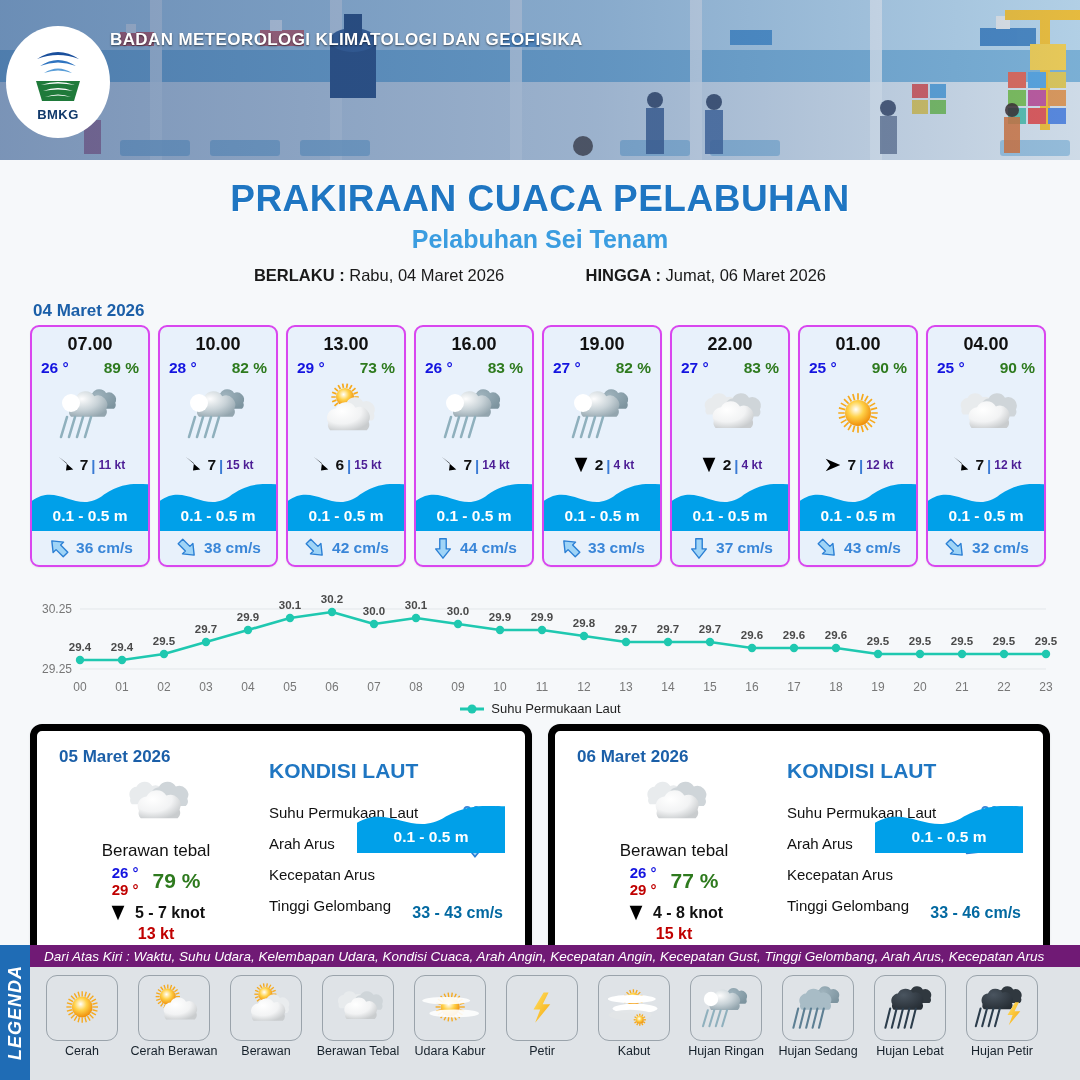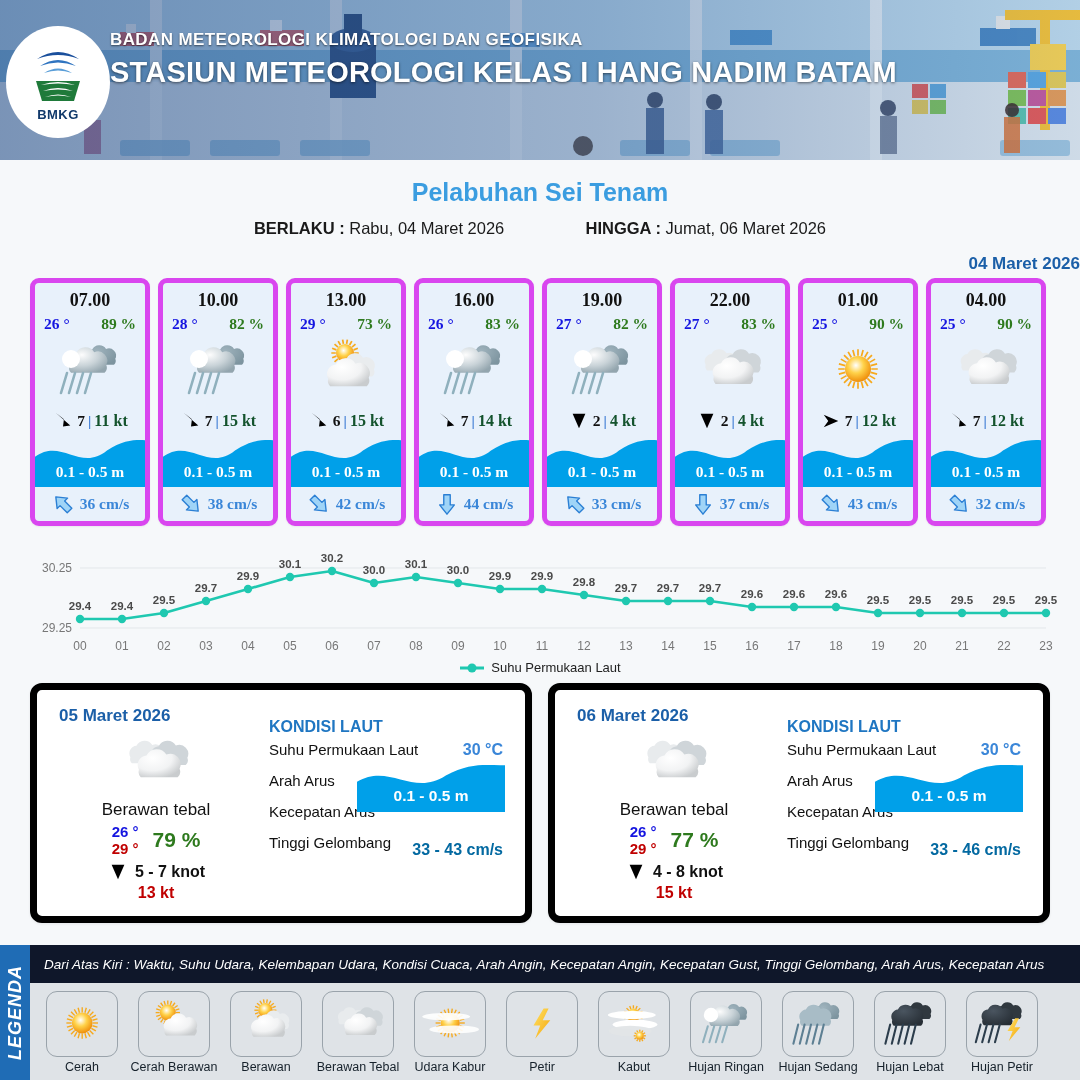--- a/index.html
+++ b/index.html
@@ -48,41 +48,40 @@
     font-size:37px; font-weight:bold; color:#1f76c2; letter-spacing:.5px;
     text-shadow:1px 1px 0 #fff;
   }
   .t-sub { font-size:25px; font-weight:bold; color:#3b9de0; margin-top:5px; }
   .t-valid { margin-top:12px; font-size:16.5px; color:#1a1a1a; }
   .t-valid .lbl { font-weight:bold; }
   .t-valid .gap { display:inline-block; width:72px; }
 
   
   .date-label {
-    margin:16px 0 4px 33px; font-size:17px; font-weight:bold; color:#1b5fa8;text-align:right;
+    margin:16px 0 4px 33px; font-size:17px; font-weight:bold; color:#1b5fa8;
   }
 
   
   .cards { display:flex; gap:8px; padding:0 30px; }
   .card {
-    width:120px; background:#e8f1fb; border:5px solid #d946ef;
+    width:120px; background:#e8f1fb; border:2px solid #d946ef;
     border-radius:9px; overflow:hidden; position:relative;
     box-shadow:0 1px 2px rgba(0,0,0,.06);
-    font-family:Liberation Serif, serif;
   }
   .c-time { text-align:center; font-size:18px; font-weight:bold; color:#111; padding-top:7px; }
   .c-row { display:flex; justify-content:space-between; padding:4px 9px 0; }
   .c-temp { font-size:15.5px; font-weight:bold; color:#1414e0; }
   .c-hum  { font-size:15.5px; font-weight:bold; color:#2e7a1e; }
   .c-icon { height:74px; display:flex; align-items:center; justify-content:center; }
   .c-wind { display:flex; align-items:center; justify-content:center; gap:3px; height:28px; }
   .w-arrow { width:22px; height:20px; }
   .w-deg { font-size:15.5px; font-weight:bold; color:#111; }
   .w-bar { color:#3a7ad4; font-weight:bold; font-size:15px; }
-  .w-kt { font-size:16px; font-weight:bold; color:#14532d; }
+  .w-kt { font-size:12px; font-weight:bold; color:#4c1d95; }
   .c-wave { position:relative; height:52px; }
   .c-wave svg { position:absolute; left:0; top:0; }
   .c-wave span {
     position:absolute; left:0; right:0; bottom:6px; text-align:center;
     font-size:15.5px; font-weight:bold; color:#fff;
   }
   .c-cur { display:flex; align-items:center; justify-content:center; gap:5px; height:34px; }
   .c-cur .cs { font-size:15.5px; font-weight:bold; color:#3a86d8; }
 
   
@@ -105,21 +104,21 @@
   .d-cond { font-size:17px; color:#111; margin-top:8px; }
   .d-temps { display:flex; align-items:center; justify-content:center; gap:14px; margin-top:3px; }
   .d-tcol { text-align:left; }
   .d-tmin { font-size:15px; font-weight:bold; color:#1414e0; }
   .d-tmax { font-size:15px; font-weight:bold; color:#c00000; }
   .d-hum { font-size:21px; font-weight:bold; color:#2e7a1e; }
   .d-wind { display:flex; align-items:center; justify-content:center; gap:6px; margin-top:5px; }
   .d-wspd { font-size:16px; font-weight:bold; color:#111; }
   .d-gust { font-size:16px; font-weight:bold; color:#c00000; margin-top:2px; }
   .d-right { position:absolute; left:232px; top:28px; right:14px; }
-  .d-sea-title { font-size:16px; font-weight:bold; color:#1f76c2; margin-bottom:5px; }
+  .d-sea-title { font-size:21px; font-weight:bold; color:#1f76c2; margin-bottom:21px; }
   .d-kv { position:relative; height:31px; }
   .d-k { font-size:15px; color:#111; }
   .d-v { position:absolute; right:8px; top:0; font-size:16px; font-weight:bold; color:#3a86d8; }
   .d-v2 { position:absolute; right:8px; top:38px; font-size:16px; font-weight:bold; color:#0369a1; }
   .d-dir { position:absolute; right:6px; top:-4px; display:flex; align-items:center; gap:3px; }
   .d-dirtxt { font-size:19px; font-weight:bold; color:#3a86d8; }
   .d-wave { position:absolute; right:6px; top:42px; width:148px; height:52px; }
   .d-wave span {
     position:absolute; left:0; right:0; bottom:7px; text-align:center;
     font-size:15.5px; font-weight:bold; color:#fff;
@@ -130,21 +129,21 @@
   .lg-side {
     position:absolute; left:0; top:0; width:30px; height:135px; background:#1f6cb5;
     display:flex; align-items:center; justify-content:center;
   }
   .lg-side span {
     writing-mode:vertical-rl; transform:rotate(180deg);
     font-size:18px; font-weight:bold; font-style:italic; color:#fff; letter-spacing:1px;
   }
   .lg-body { position:absolute; left:30px; top:0; right:0; height:135px; background:#dfe3e7; }
   .lg-bar {
-    height:38px; background:#0f172a; display:flex; align-items:center; padding-left:14px;
+    height:22px; background:#701a75; display:flex; align-items:center; padding-left:14px;
   }
   .lg-bar span { font-size:13.5px; font-style:italic; color:#fff; white-space:nowrap; }
   .lg-items { display:flex; gap:4px; padding:8px 6px 0 8px; }
   .lg-item { width:88px; text-align:center; }
   .lg-cell {
     width:72px; height:66px; margin:0 auto; border:1px solid #9aa3ab; border-radius:11px;
     display:flex; align-items:center; justify-content:center;
   }
   .lg-cap { font-size:12.5px; color:#16212b; margin-top:3px; white-space:nowrap; }
 </style>
@@ -232,25 +231,25 @@
       <path d="M7 38 L51 38 L45 58 L13 58Z" fill="#1f7a3a"></path>
       <path d="M12 42 Q29 36 46 42 Q29 39 12 42Z" fill="#fff"></path>
       <path d="M14 48 Q29 42 44 48 Q29 45 14 48Z" fill="#fff"></path>
       <path d="M16 54 Q29 49 42 54 Q29 51 16 54Z" fill="#fff"></path>
     </svg>
     <div class="logo-text">BMKG</div>
   </div>
 
   <div class="hdr-txt">
     <div class="hdr-l1">BADAN METEOROLOGI KLIMATOLOGI DAN GEOFISIKA</div>
-    <div class="hdr-l2">STASIUN METEOROLOGI KELAS I HANG NADIM BATAM</div>
   </div>
 </div>
 
 <div class="title-wrap">
+  <div class="t-main">PRAKIRAAN CUACA PELABUHAN</div>
   <div class="t-sub">Pelabuhan Sei Tenam</div>
   <div class="t-valid">
     <span class="lbl">BERLAKU :</span>
     <span>Rabu, 04 Maret 2026</span>
     <span class="gap"></span>
     <span class="lbl">HINGGA :</span>
     <span>Jumat, 06 Maret 2026</span>
   </div>
 </div>
 

